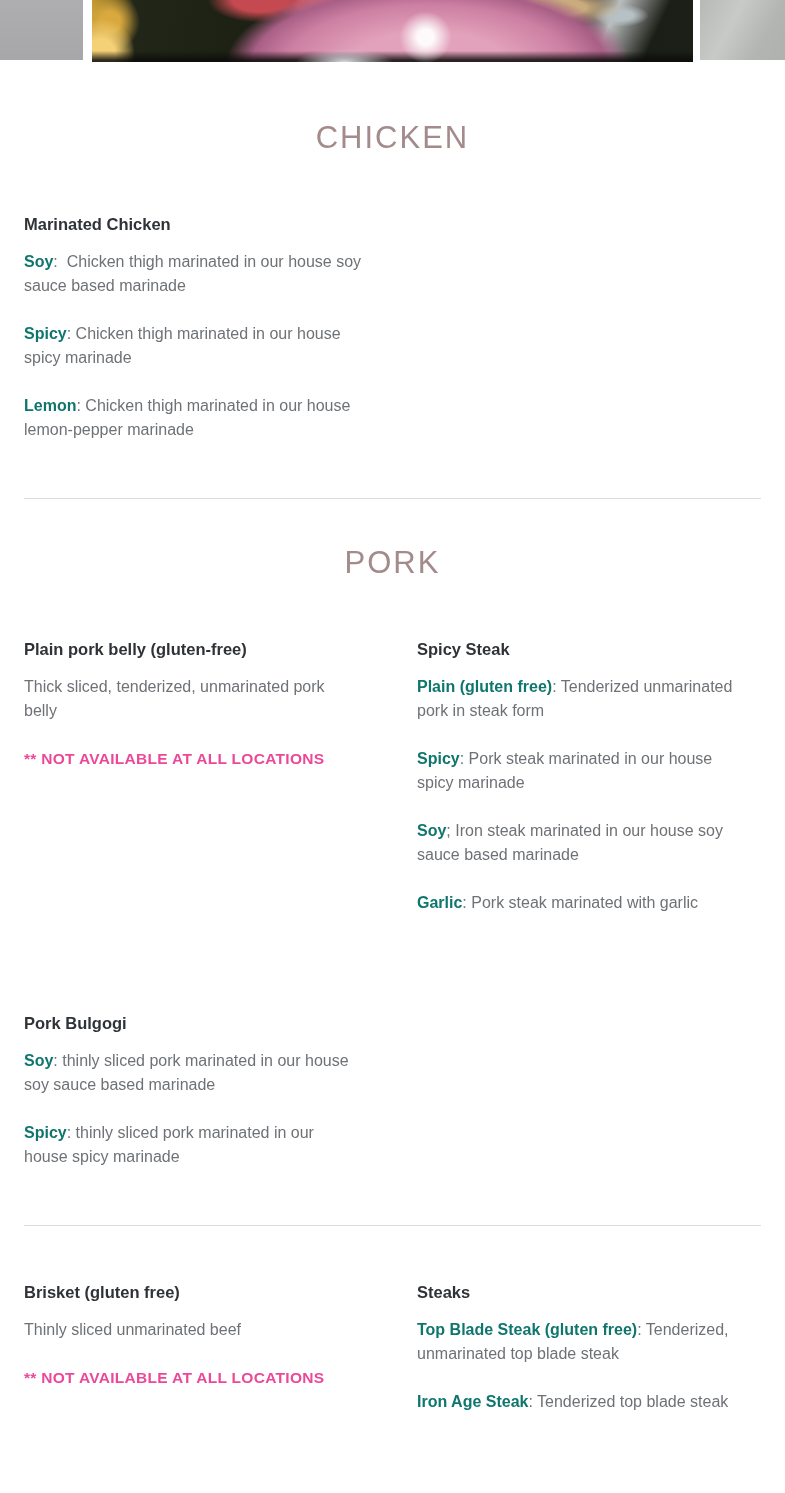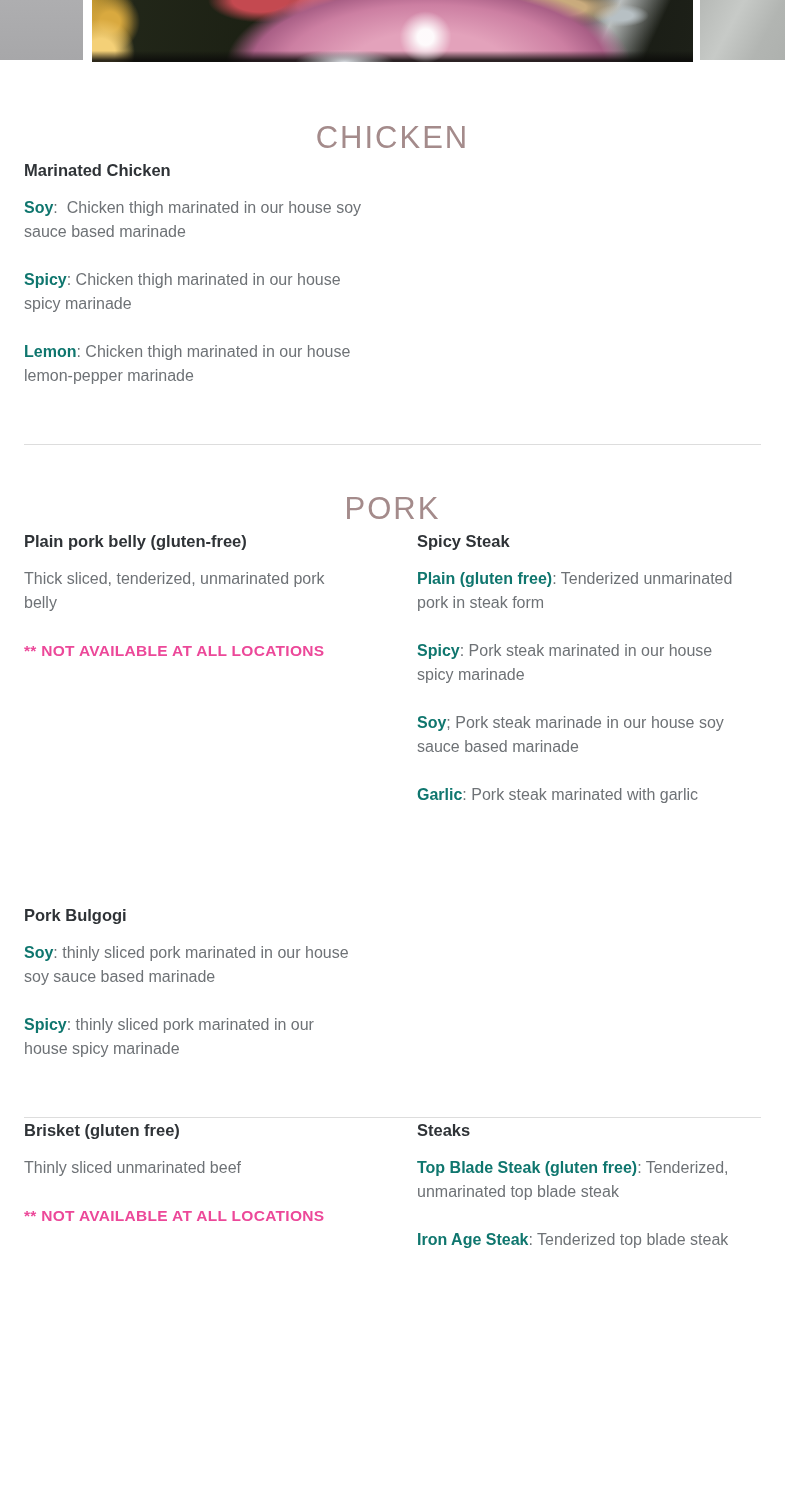--- a/index.html
+++ b/index.html
@@ -65,21 +65,21 @@
   .section-title {
     margin: 44px 0 0;
     font-size: 31px;
     line-height: 40px;
     font-weight: 300;
     letter-spacing: 2px;
     text-align: center;
     color: #a48b8b;
   }
   .menu-section:first-of-type .section-title { margin-top: 56px; }
-  .section-body { }
+  .section-body { margin-top: 54px; }
   .menu-section { padding-bottom: 56px; }
 
   .divider {
     height: 1px;
     background: #dddddd;
     margin: 0 24px;
   }
 
   .row {
     display: grid;
@@ -157,21 +157,21 @@
           <p class="desc"><span>Thick sliced, tenderized, unmarinated pork
 belly</span></p>
           <p class="note">** NOT AVAILABLE AT ALL LOCATIONS</p>
         </div>
         <div class="col">
           <h3 class="item-name">Spicy Steak</h3>
           <p class="desc"><strong class="plabel">Plain (gluten free)</strong><span>: Tenderized unmarinated
 pork in steak form</span></p>
           <p class="desc"><strong class="plabel">Spicy</strong><span>: Pork steak marinated in our house
 spicy marinade</span></p>
-          <p class="desc"><strong class="plabel">Soy</strong><span>; Pork steak marinade in our house soy
+          <p class="desc"><strong class="plabel">Soy</strong><span>; Iron steak marinated in our house soy
 sauce based marinade</span></p>
           <p class="desc"><strong class="plabel">Garlic</strong><span>: Pork steak marinated with garlic</span></p>
         </div>
       </div>
       <div class="row">
         <div class="col">
           <h3 class="item-name">Pork Bulgogi</h3>
           <p class="desc"><strong class="plabel">Soy</strong><span>: thinly sliced pork marinated in our house
 soy sauce based marinade</span></p>
           <p class="desc"><strong class="plabel">Spicy</strong><span>: thinly sliced pork marinated in our

